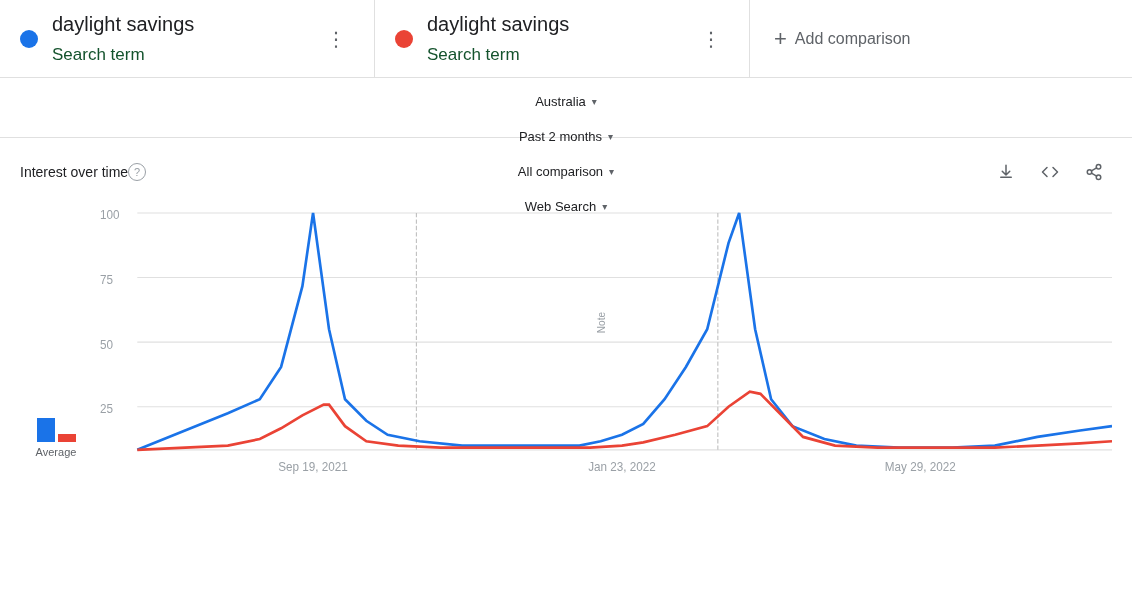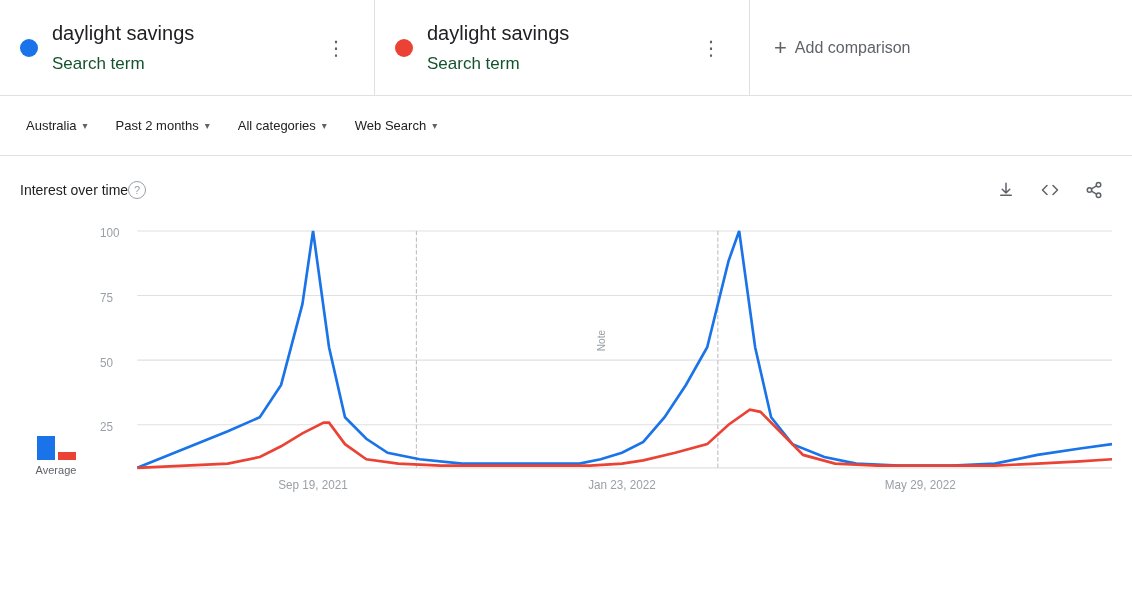--- a/index.html
+++ b/index.html
@@ -2,21 +2,21 @@
 <html><head>
   <meta charset="utf-8">
   <style>
     * { box-sizing: border-box; margin: 0; padding: 0; }
     body { font-family: 'Arial', sans-serif; background: #fff; color: #202124; width: 1132px; min-height: 589px; overflow-x: hidden; }
     
     
     .search-terms-bar {
       display: flex;
       border-bottom: 1px solid #e0e0e0;
-      height: 96px;
+      height: 78px;
       align-items: stretch;
     }
     .search-term-item {
       display: flex;
       align-items: center;
       padding: 16px 20px;
       border-right: 1px solid #e0e0e0;
       flex: 0 0 375px;
       gap: 14px;
       position: relative;
@@ -65,24 +65,25 @@
       color: #5f6368;
       font-size: 16px;
       flex: 1;
     }
     .plus-icon { font-size: 22px; color: #5f6368; }
     
     
     .filters-bar {
       display: flex;
       align-items: center;
-      padding: 10px 16px;
+      padding: 10px 24px;
       gap: 8px;
       border-bottom: 1px solid #e0e0e0;
       height: 60px;
+      flex-direction: column;
     }
     .filter-btn {
       display: flex;
       align-items: center;
       gap: 6px;
       background: none;
       border: none;
       cursor: pointer;
       font-size: 13px;
       color: #202124;
@@ -230,21 +231,21 @@
 <div class="filters-bar">
   <button class="filter-btn">
     <span>Australia</span>
     <span class="chevron-down">▾</span>
   </button>
   <button class="filter-btn">
     <span>Past 2 months</span>
     <span class="chevron-down">▾</span>
   </button>
   <button class="filter-btn">
-    <span>All categories</span>
+    <span>All comparison</span>
     <span class="chevron-down">▾</span>
   </button>
   <button class="filter-btn">
     <span>Web Search</span>
     <span class="chevron-down">▾</span>
   </button>
 </div>
 
 <div class="main-content">
   <div class="section-header">

